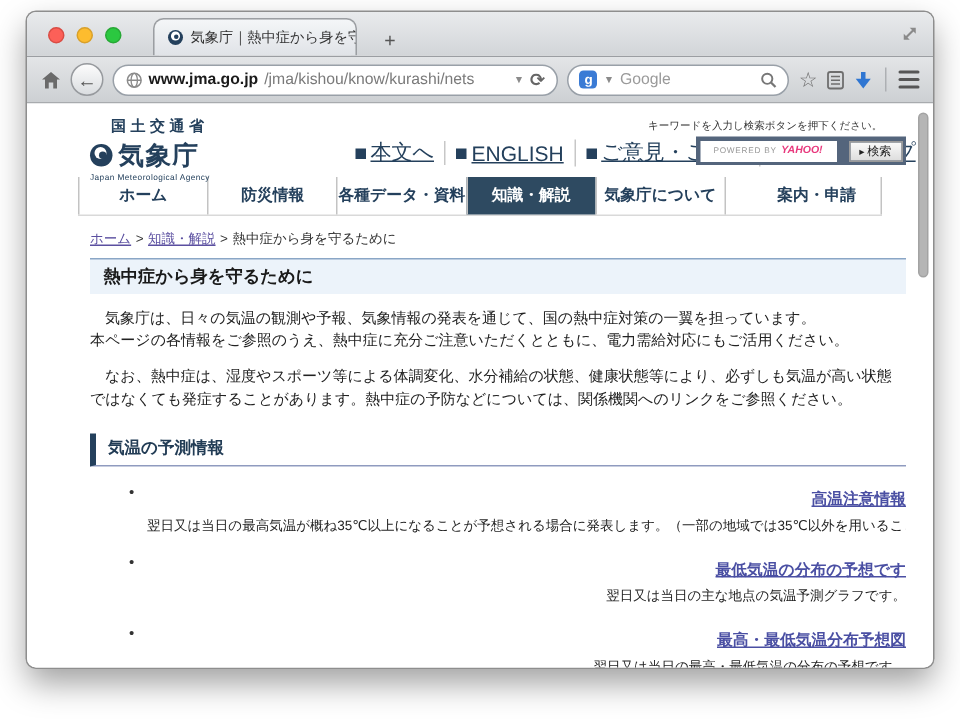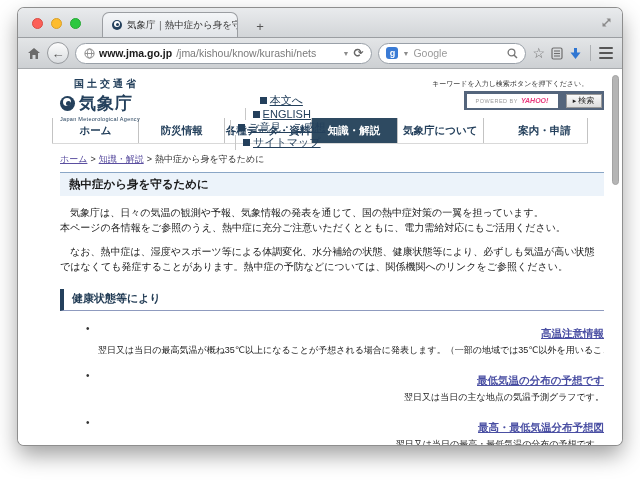--- a/index.html
+++ b/index.html
@@ -68,21 +68,21 @@
              overflow:hidden; color:#222; }
 
   .siteheader { position:relative; height:49px; }
   .logoblock { position:absolute; left:42px; top:8px; color:#24405c; }
   .ministry { font-size:10px; font-weight:bold; letter-spacing:3px; margin-left:14px; }
   .agencyrow { display:flex; align-items:center; gap:4px; margin-top:1px; }
   .agency { font-size:17px; font-weight:bold; letter-spacing:1px; }
   .agency-en { font-size:5.5px; margin-top:1px; letter-spacing:.3px; }
 
   .utility { position:absolute; left:212px; top:24px; display:flex; align-items:center;
-             font-size:11px;flex-direction:column; }
+             font-size:14px; }
   .ulink { display:flex; align-items:center; gap:3px; padding:0 7px; }
   .ulink + .ulink { border-left:1px solid #c7c7c7; }
   .sqicon { width:7px; height:7px; background:#24405c; display:inline-block; }
   .ulink a, .ulink span.lbl { color:#24405c; text-decoration:underline; white-space:nowrap; }
 
   .searcharea { position:absolute; right:18px; top:10px; width:172px; }
   .searchcaption { font-size:7px; color:#333; margin-bottom:2px; white-space:nowrap; }
   .jmasearch { display:flex; background:#54657c; padding:2.5px; gap:8px;margin-left:32px; }
   .jmasearch .box { flex:1; background:#fff; display:flex; align-items:center;
                     justify-content:center; gap:3px; height:14px; }
@@ -265,21 +265,21 @@
 
       <div class="pagetitle">熱中症から身を守るために</div>
 
       <div class="para">
         <span class="line">　気象庁は、日々の気温の観測や予報、気象情報の発表を通じて、国の熱中症対策の一翼を担っています。</span>
         <span class="line">本ページの各情報をご参照のうえ、熱中症に充分ご注意いただくとともに、電力需給対応にもご活用ください。</span>
       </div>
 
       <div class="para">　なお、熱中症は、湿度やスポーツ等による体調変化、水分補給の状態、健康状態等により、必ずしも気温が高い状態ではなくても発症することがあります。熱中症の予防などについては、関係機関へのリンクをご参照ください。</div>
 
-      <div class="sectiontitle">健康状態等により</div>
+      <div class="sectiontitle">気温の予測情報</div>
 
       <ul class="linklist">
         <li class="linkitem">
           <a href="#">高温注意情報</a>
           <div class="linkdesc">翌日又は当日の最高気温が概ね35℃以上になることが予想される場合に発表します。（一部の地域では35℃以外を用いることもあります）</div>
         </li>
         <li class="linkitem">
           <a href="#">最低気温の分布の予想です</a>
           <div class="linkdesc">翌日又は当日の主な地点の気温予測グラフです。</div>
         </li>

